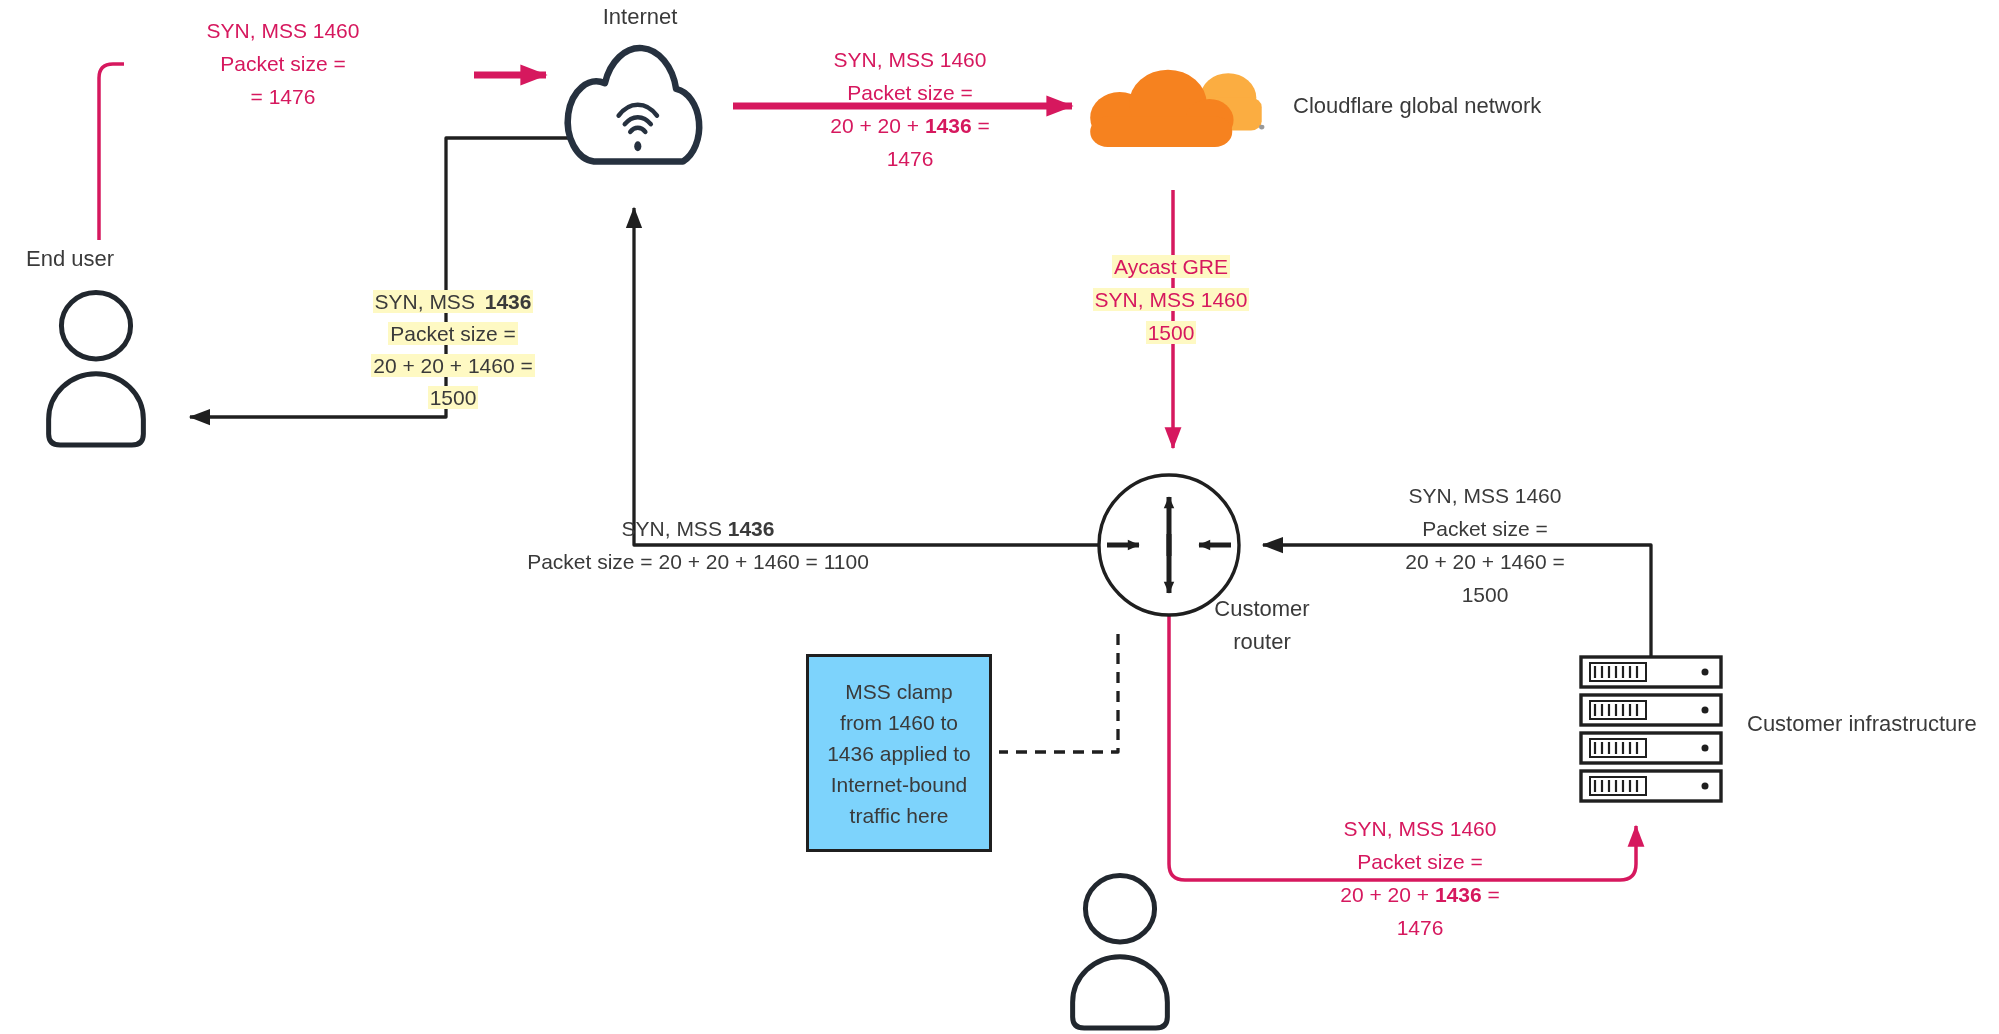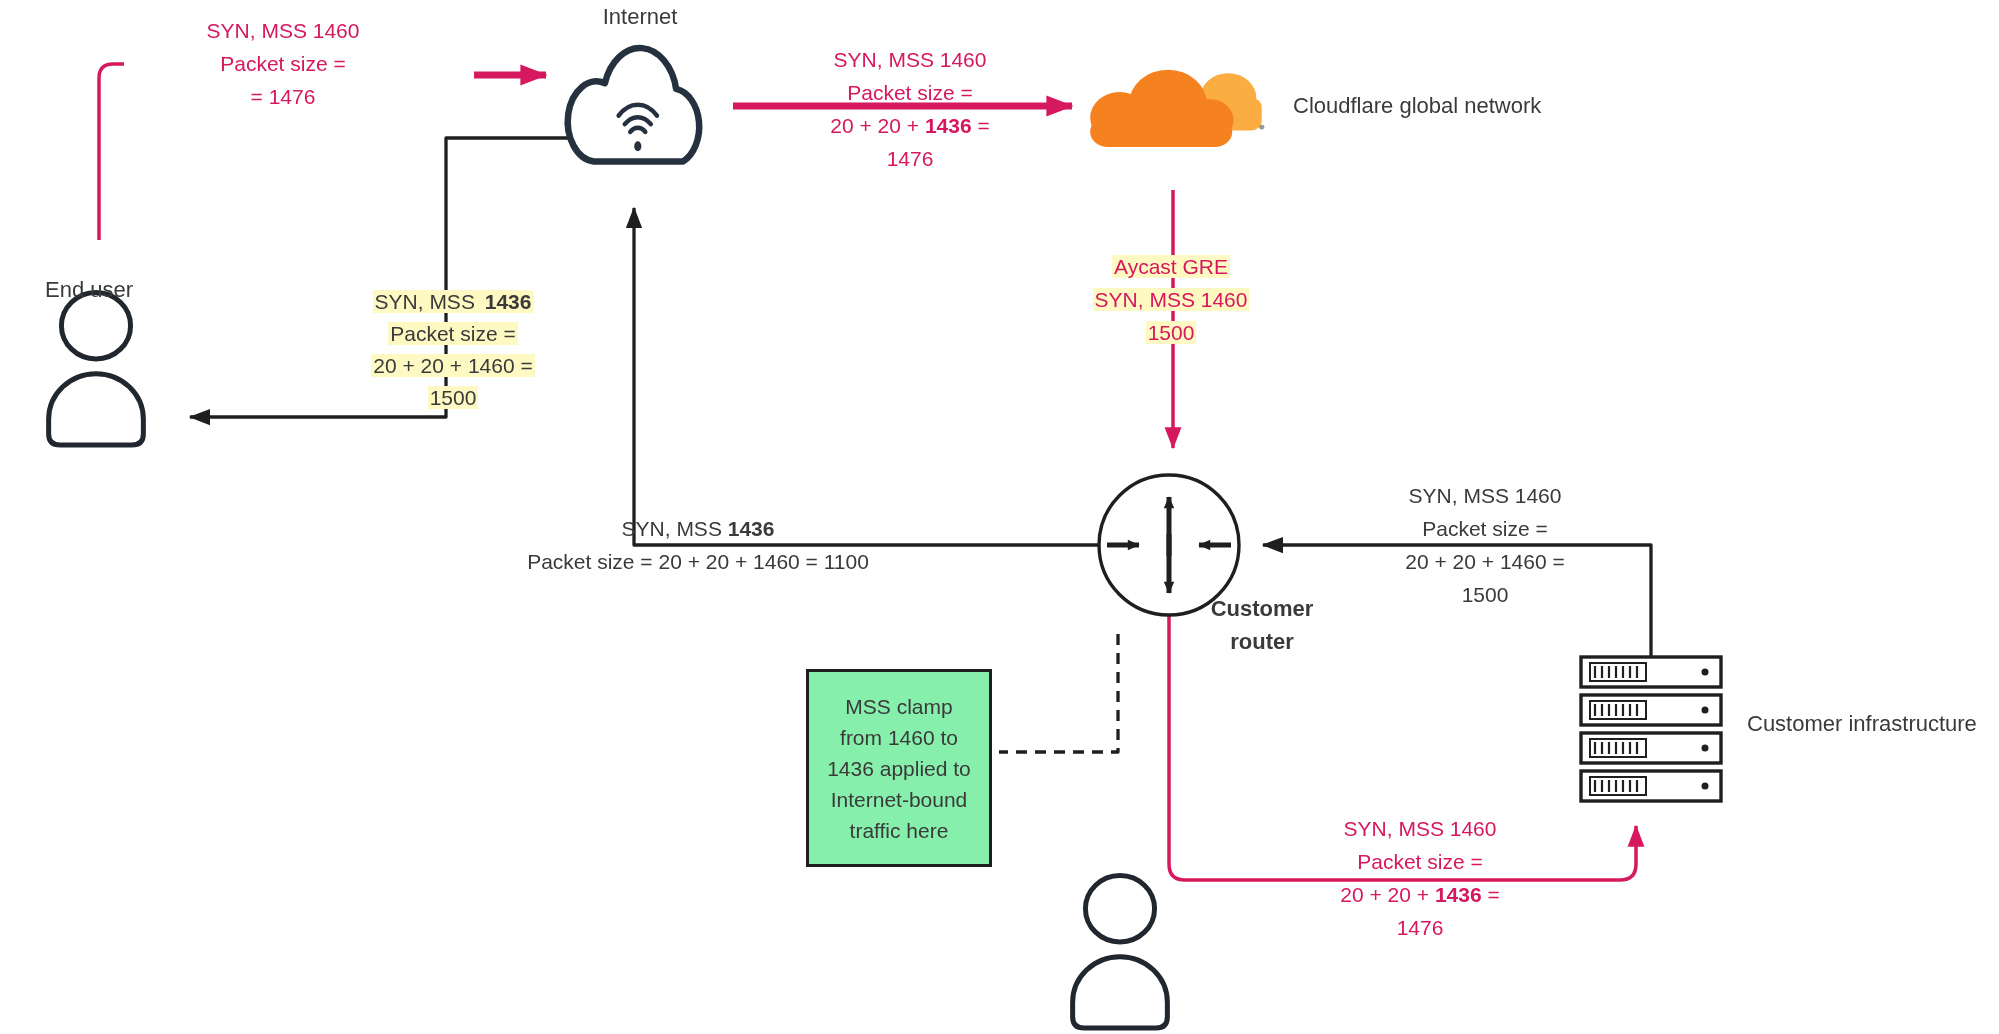--- a/index.html
+++ b/index.html
@@ -25,23 +25,23 @@
 
   
   .ann{position:absolute;text-align:center;font-size:21px;line-height:33px;color:var(--ink);}
   .ann.pink{color:var(--pink);}
   .ann.tight{line-height:32px;}
   .ann b{font-weight:bold;}
   .bgw .ln > span, .bgw .ln > b{background:#fef9c3;padding:0 2px;}
   .lbl{position:absolute;font-size:22px;color:var(--ink);white-space:nowrap;}
   .lbl.center{text-align:center;}
   .note-box{position:absolute;left:806px;top:654px;width:186px;height:198px;
-            border:3px solid var(--line);background:#86efac;box-sizing:border-box;
+            border:3px solid var(--line);background:#7dd3fc;box-sizing:border-box;
             display:flex;flex-direction:column;justify-content:center;
-            text-align:center;font-size:21px;line-height:31px;color:var(--ink);margin-top:15px;}
+            text-align:center;font-size:21px;line-height:31px;color:var(--ink);}
 </style>
 </head>
 <body>
 
 <div class="stage">
 
   <svg class="wires" width="1999" height="1034" viewBox="0 0 1999 1034">
     <defs>
       <marker id="mPinkTh" viewBox="0 0 20 20" refX="18" refY="10" markerWidth="32" markerHeight="32" orient="auto" markerUnits="userSpaceOnUse">
         <path d="M2,3.5 L19,10 L2,16.5 Z" class="mf-pink"></path>
@@ -126,22 +126,22 @@
     </g>
 
     <g transform="translate(1056,873) scale(1.28,1.23)">
       <circle cx="50" cy="29" r="27" class="ic-person" vector-effect="non-scaling-stroke"></circle>
       <path d="M 13,105 A 37,37 0 0 1 87,105 L 87,117 Q 87,126 78,126 L 22,126 Q 13,126 13,117 Z" class="ic-person" vector-effect="non-scaling-stroke"></path>
     </g>
   </svg>
 
   <div class="lbl center" style="left:540px;top:4px;width:200px;">Internet</div>
   <div class="lbl" style="left:1285px;top:93px;margin-left:8px;">Cloudflare global network</div>
-  <div class="lbl" style="left:45px;top:246px;margin-top:31px;">End user</div>
-  <div class="lbl center" style="left:1162px;top:592px;width:200px;line-height:33px;font-weight:bold;">
+  <div class="lbl" style="left:26px;top:246px;">End user</div>
+  <div class="lbl center" style="left:1162px;top:592px;width:200px;line-height:33px;">
     <div>Customer</div>
     <div>router</div>
   </div>
   <div class="lbl" style="left:1747px;top:711px;">Customer infrastructure</div>
 
   <div class="ann pink" style="left:73px;top:14px;width:420px;">
     <div class="ln"><span>SYN, MSS 1460</span></div>
     <div class="ln"><span>Packet size =</span></div>
     <div class="ln"><span>= 1476</span></div>
   </div>

